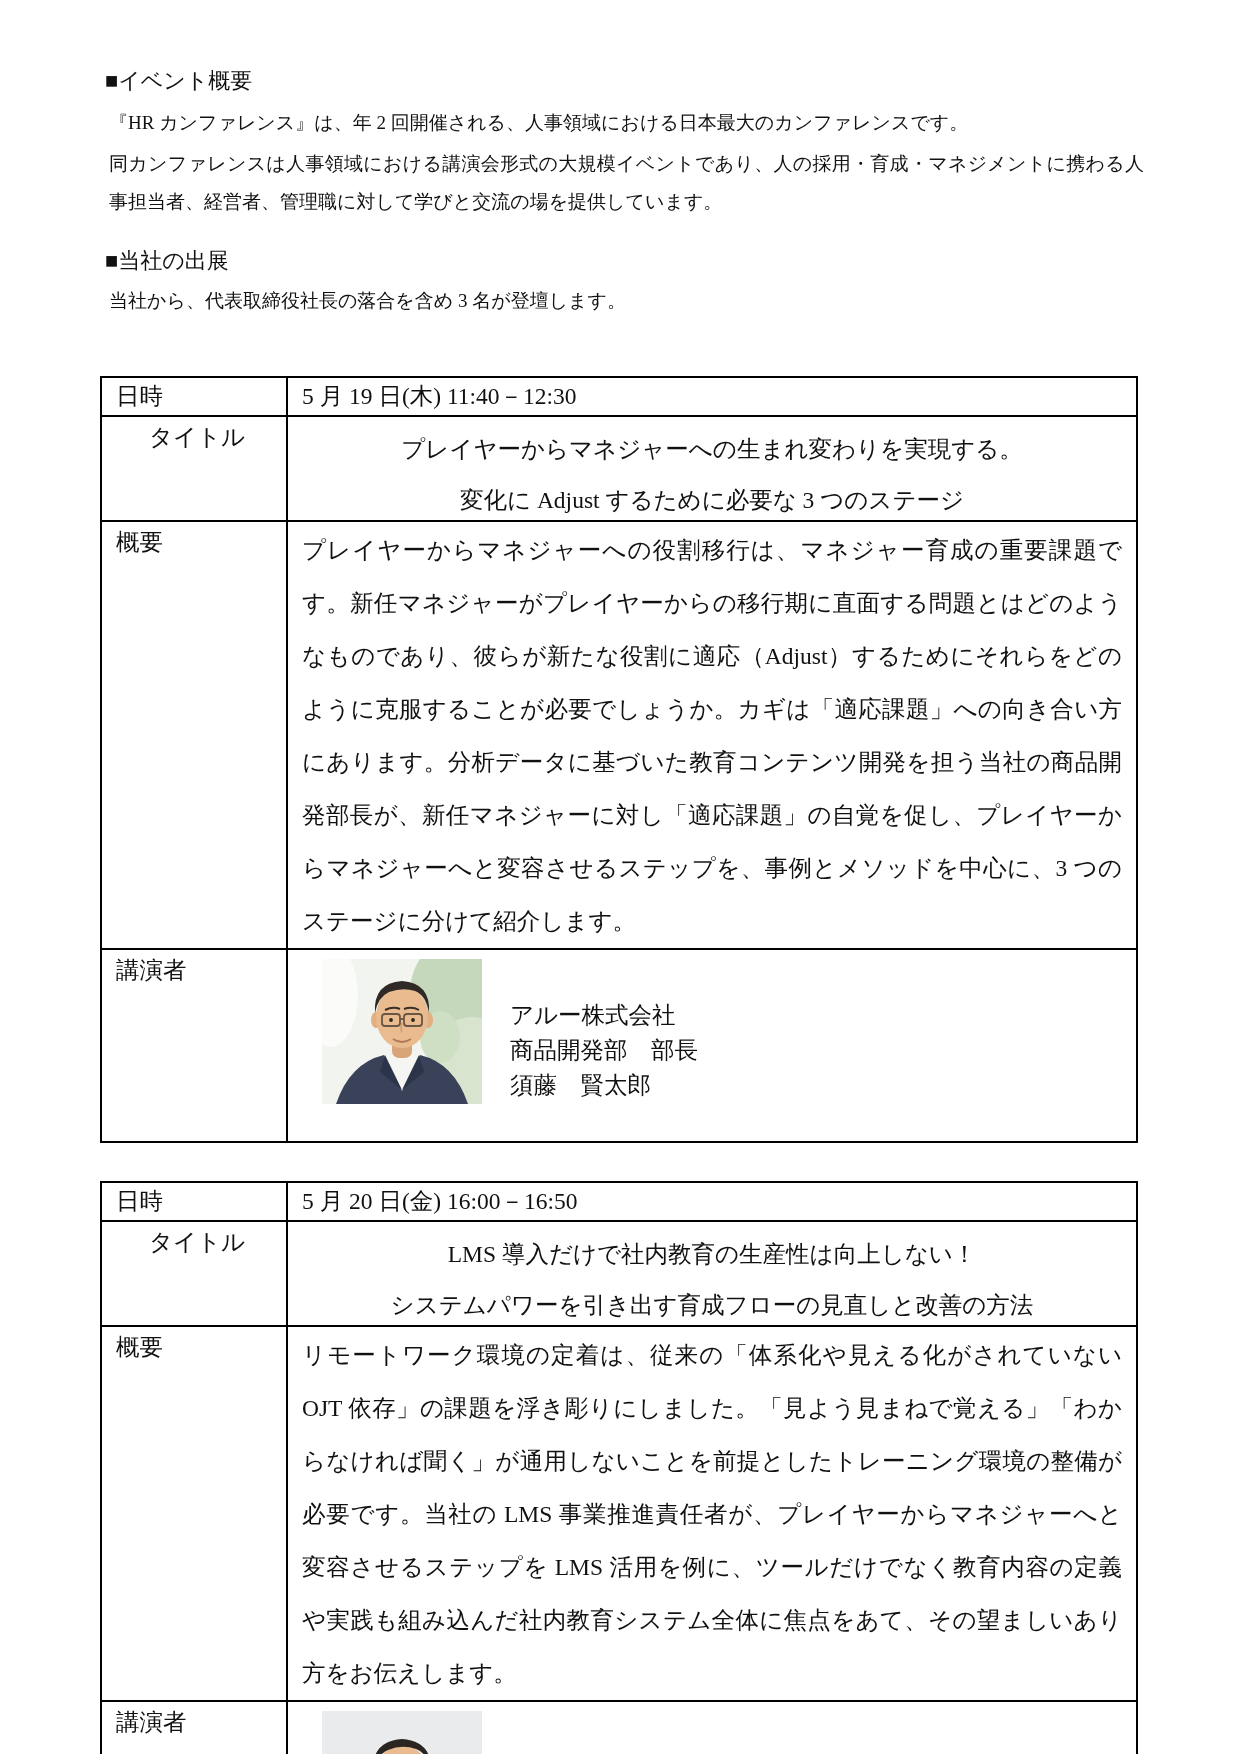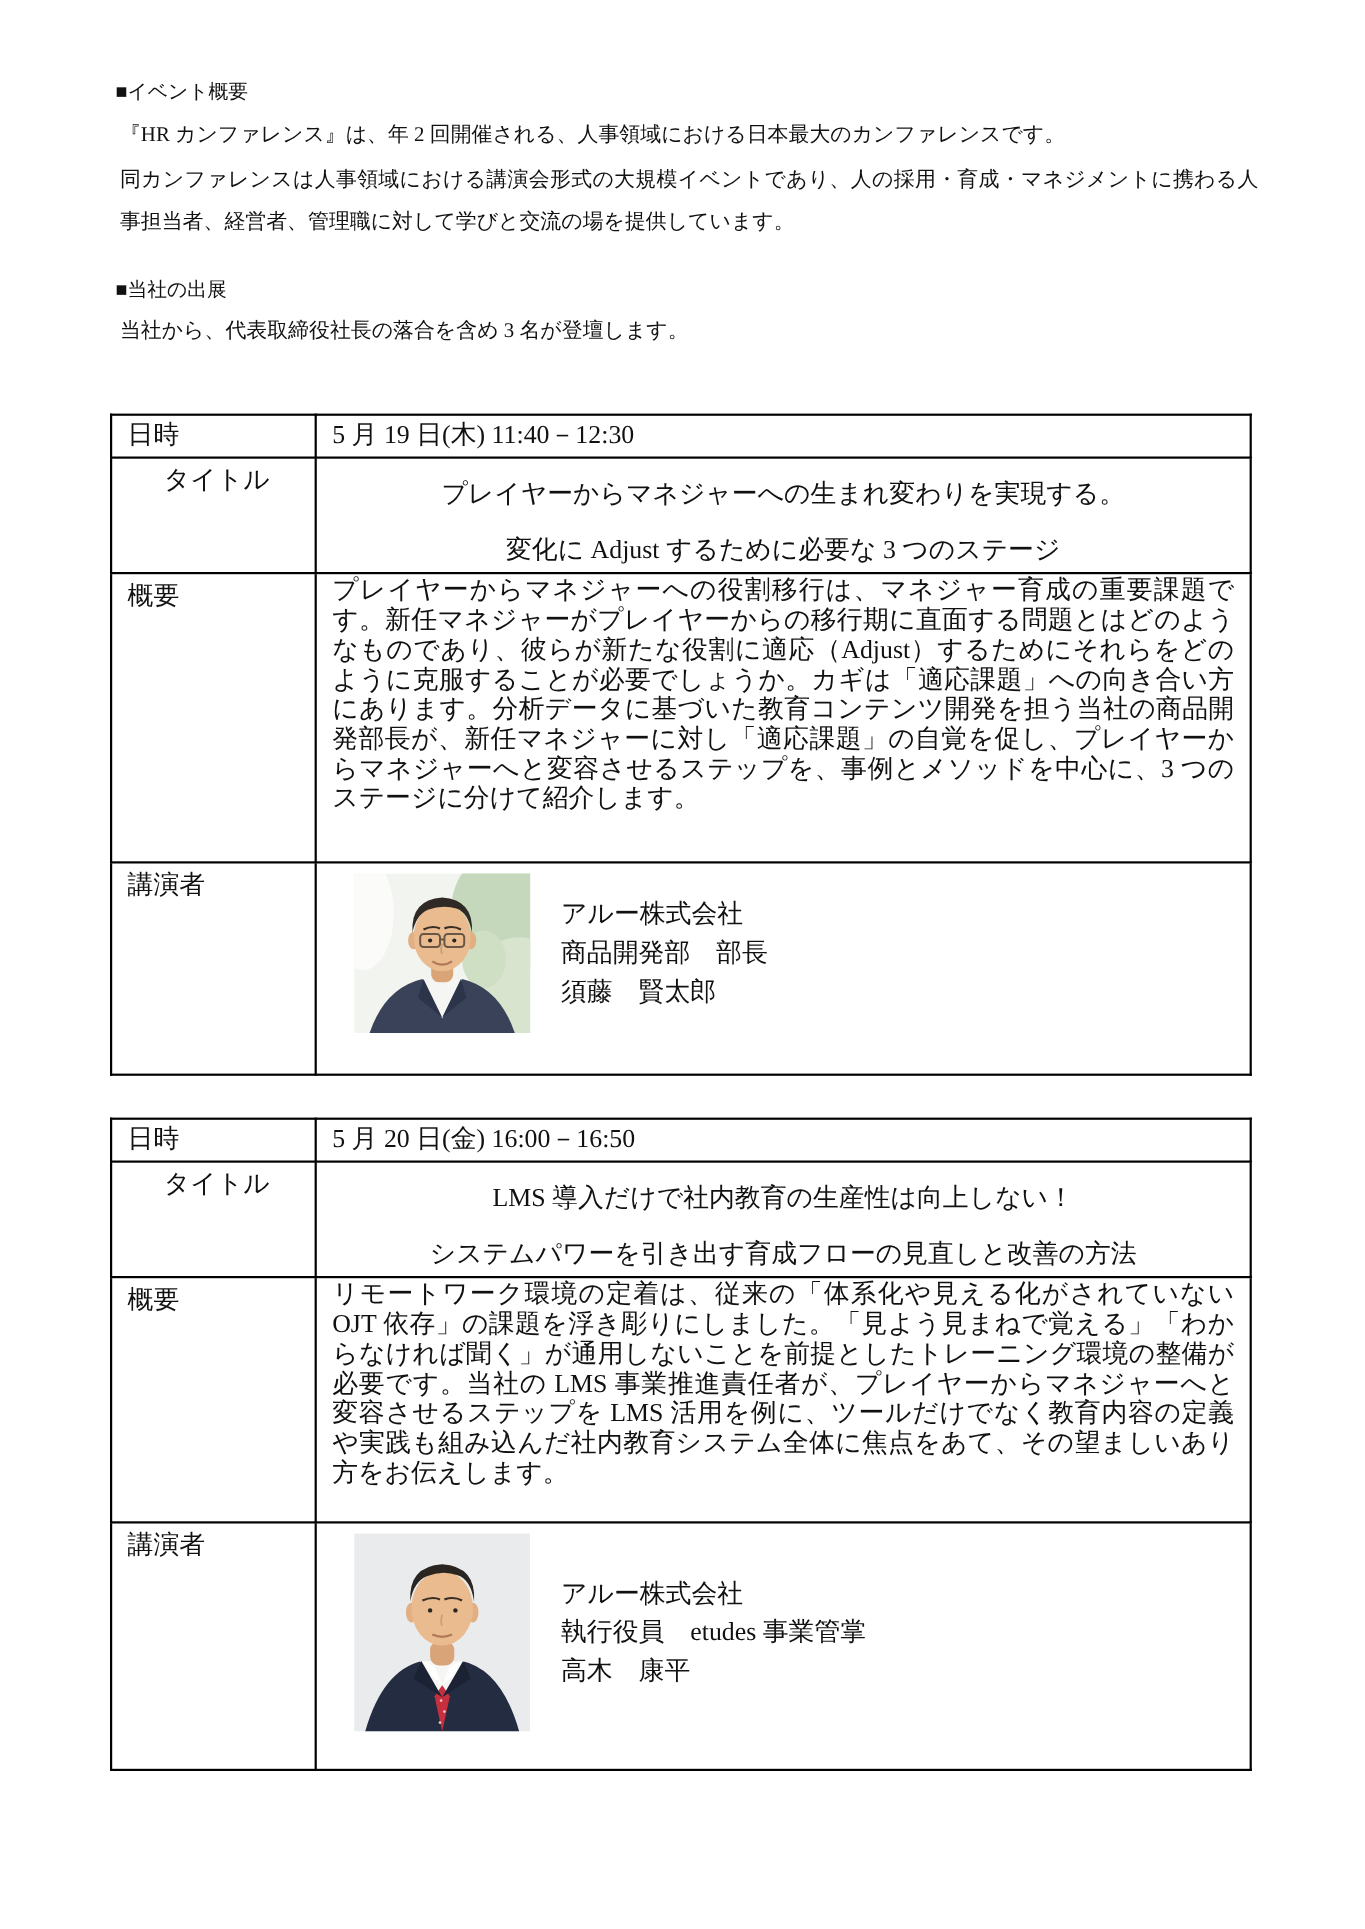--- a/index.html
+++ b/index.html
@@ -13,25 +13,26 @@
     font-family: "Liberation Serif", "DejaVu Serif", serif;
     overflow: hidden;
   }
   .content {
     position: absolute;
     left: 105px;
     top: 68px;
     width: 1043px;
   }
   .section-heading {
-    font-size: 18px;
+    font-size: 22px;
     line-height: 30px;
     font-weight: normal;
     margin: 0;
     white-space: nowrap;
+    font-family: Liberation Mono, monospace;
   }
   .para {
     font-size: 19px;
     line-height: 37.4px;
     text-align: justify;
     margin: 4px;
   }
   .para-group { margin-top: 6px; }
   .heading-2 { margin-top: 28px; }
   .para-single { margin-top: 4px; }
@@ -62,30 +63,30 @@
     font-size: 23.5px;
   }
   .row-datetime td { height: 39px; }
   .row-datetime td.label-cell { padding-top: 0; line-height: 37px; }
   .row-datetime td.value-cell { line-height: 37px; }
   .row-title td { height: 75px; text-align: center; }
   .title-line { line-height: 37.5px; padding-top: 14px; white-space: nowrap; }
   .t1 .row-overview td { height: 263px; }
   .t2 .row-overview td { height: 223px; }
   .overview-text {
-    line-height: 27px;
+    line-height: 53px;
     text-align: justify;
     padding-top: 2px;
     overflow: hidden;
   }
   .t1 .row-speaker td { height: 193px; }
   .t2 .row-speaker td { height: 225px; }
   .speaker-flex {
     display: flex;
-    align-items: center;
+    align-items: flex-end;
     padding-top: 9px;
   }
   .speaker-photo-wrap {
     margin-left: 20px;
     flex: 0 0 auto;
     line-height: 0;
   }
   .speaker-info {
     margin-left: 28px;
     padding-top: 2px;

